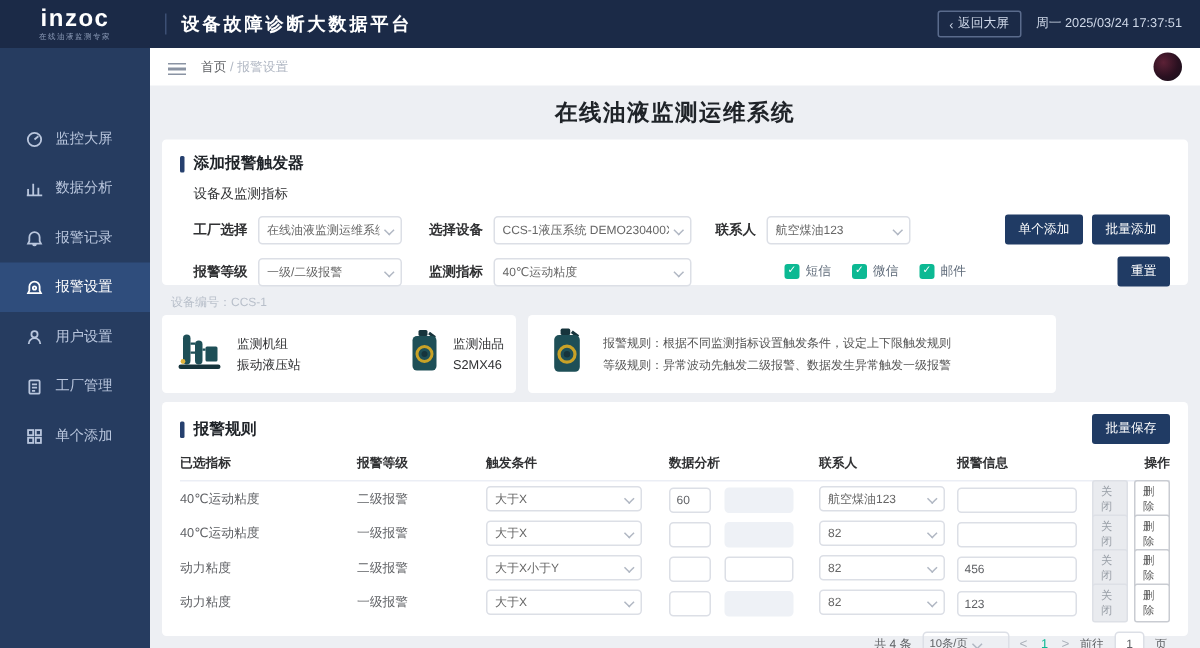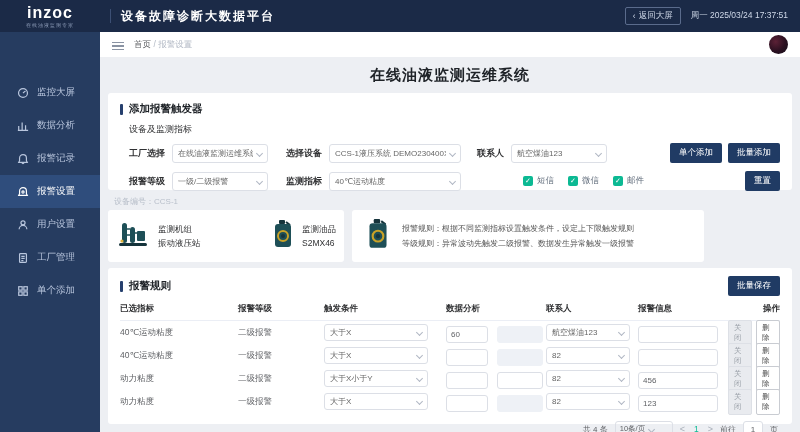--- a/index.html
+++ b/index.html
@@ -73,21 +73,21 @@
   .rules-card { margin-top:6px; padding:8px 12px 4px; height:156px; }
   .rules-head { display:flex; align-items:center; justify-content:space-between; }
   .table { margin-top:7px; }
   .thead,.trow { display:flex; align-items:center; }
   .thead { border-bottom:1px solid #ebeef5; padding-bottom:5px; }
   .thead .th { font-size:8.5px; font-weight:bold; color:#303133; }
   .trow { height:23px; }
   .c1{width:118px;} .c2{width:86px;} .c3{width:122px;} .c4{width:100px;} .c5{width:92px;} .c6{width:90px;} .c7{flex:1; display:flex; justify-content:flex-end; gap:4px;}
   .trow .cell { font-size:8.5px; color:#606266; }
   .sel-mini { width:104px; height:17px; }
-  .inp { height:17px; border:1px solid #dcdfe6; border-radius:3px; font-size:8px; color:#606266; padding:0 4px; width:42px; font-family:inherit; }
+  .inp { height:17px; border:1px solid #dcdfe6; border-radius:3px; font-size:8px; color:#606266; padding:0 4px; width:28px; font-family:inherit; }
   .inp.v2 { width:46px; margin-left:5px; }
   .inp.disabled { background:#eef1f6; border-color:#eef1f6; }
   .inp.msg { width:80px; }
   .sel-ct { width:84px; height:17px; }
   .abtn { font-size:7.5px; border-radius:2px; padding:2px 5px; cursor:pointer; }
   .abtn.close { background:#e9ebef; color:#9aa0a8; border:1px solid #dde0e6; }
   .abtn.del { background:#fff; color:#555; border:1px solid #c9ccd2; }
 
   .pagination { display:flex; align-items:center; justify-content:flex-end; gap:7px; margin-top:8px; padding-right:2px; }
   .pg-txt { font-size:8px; color:#606266; }

